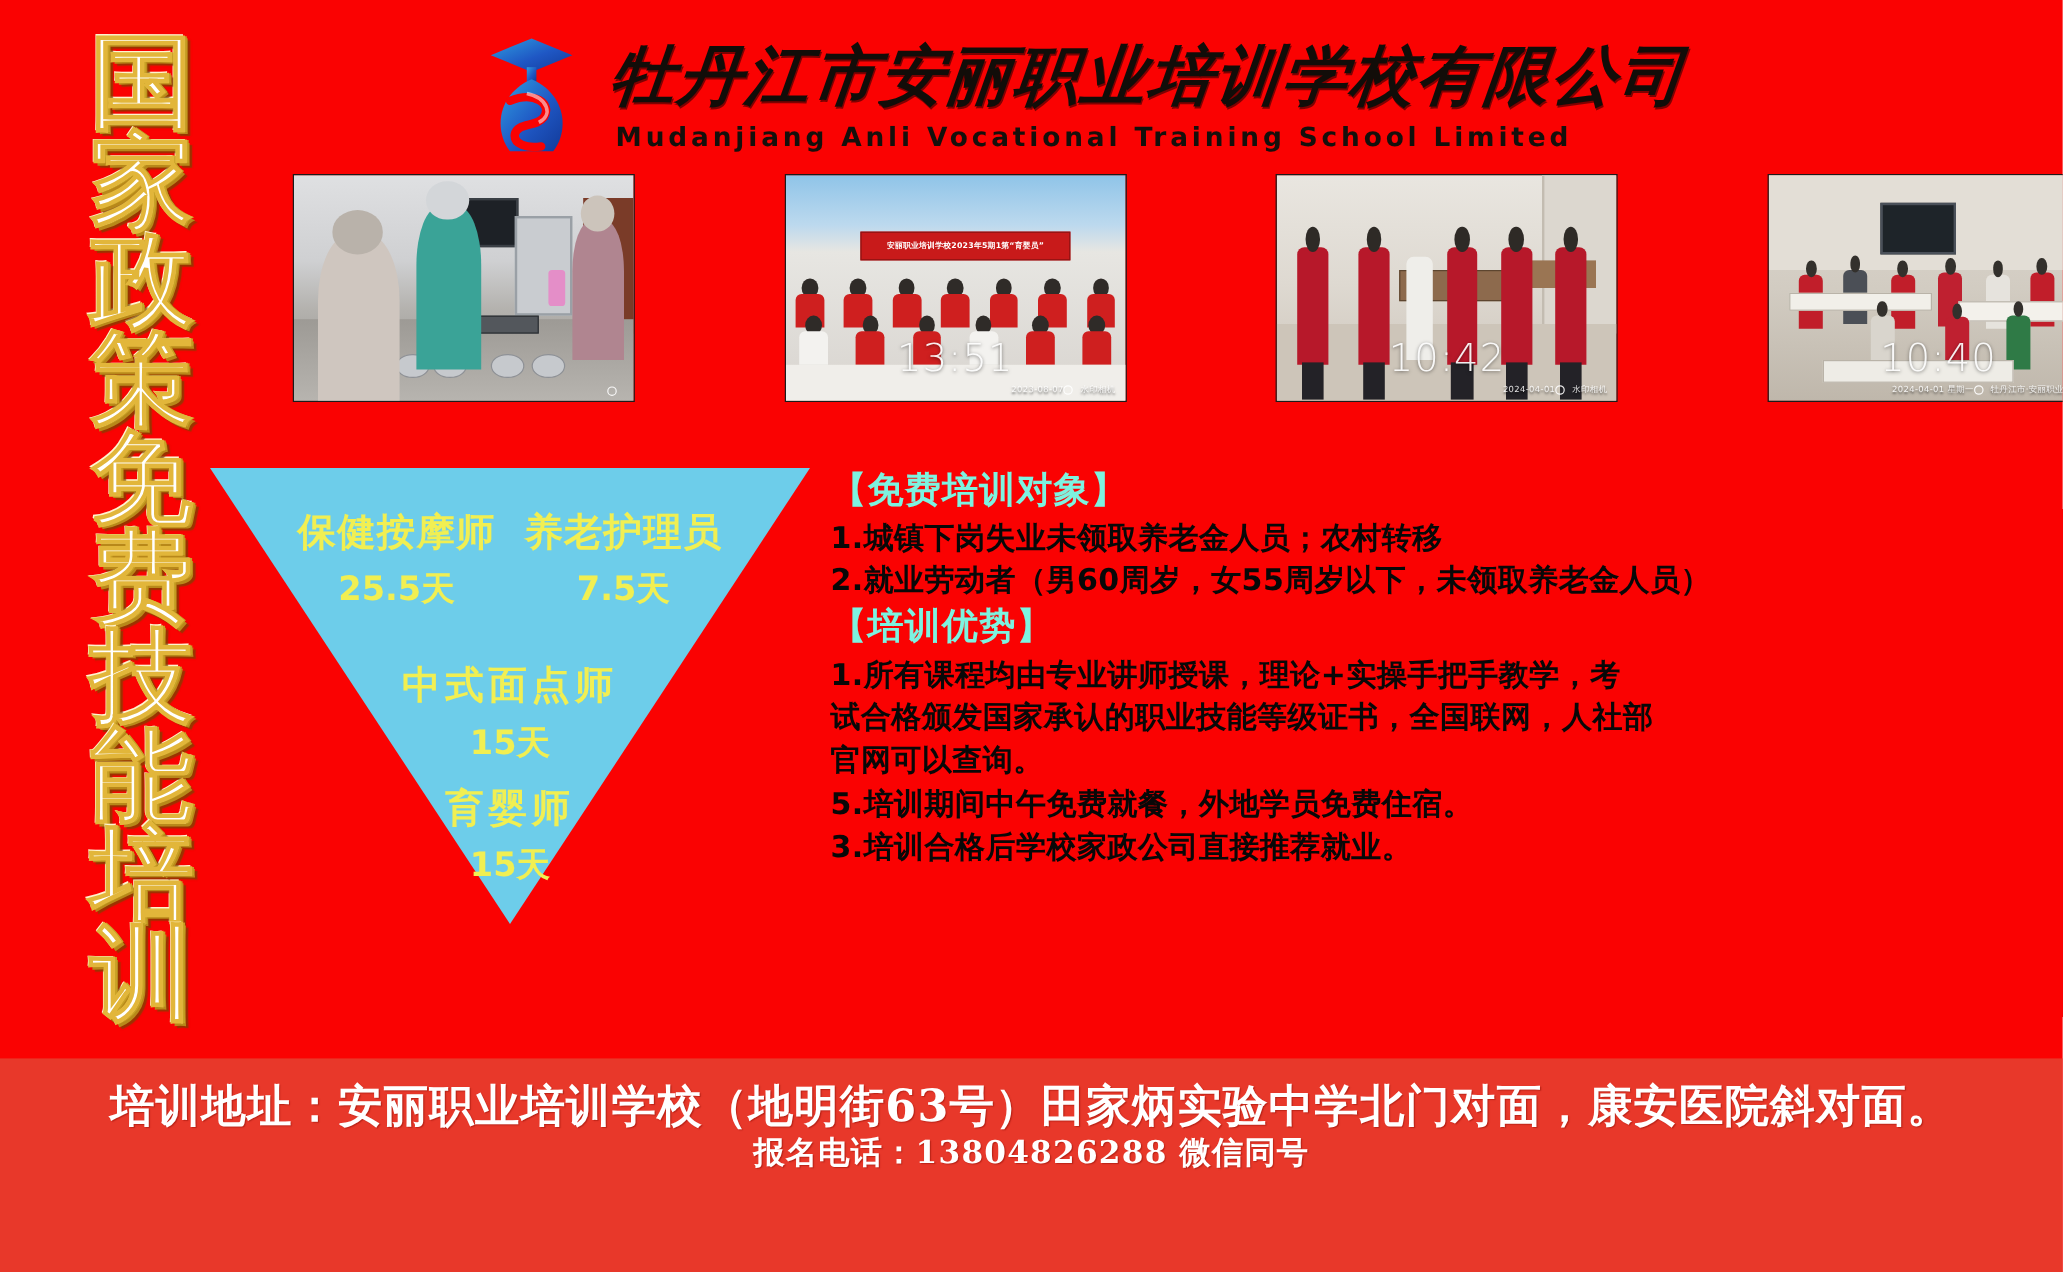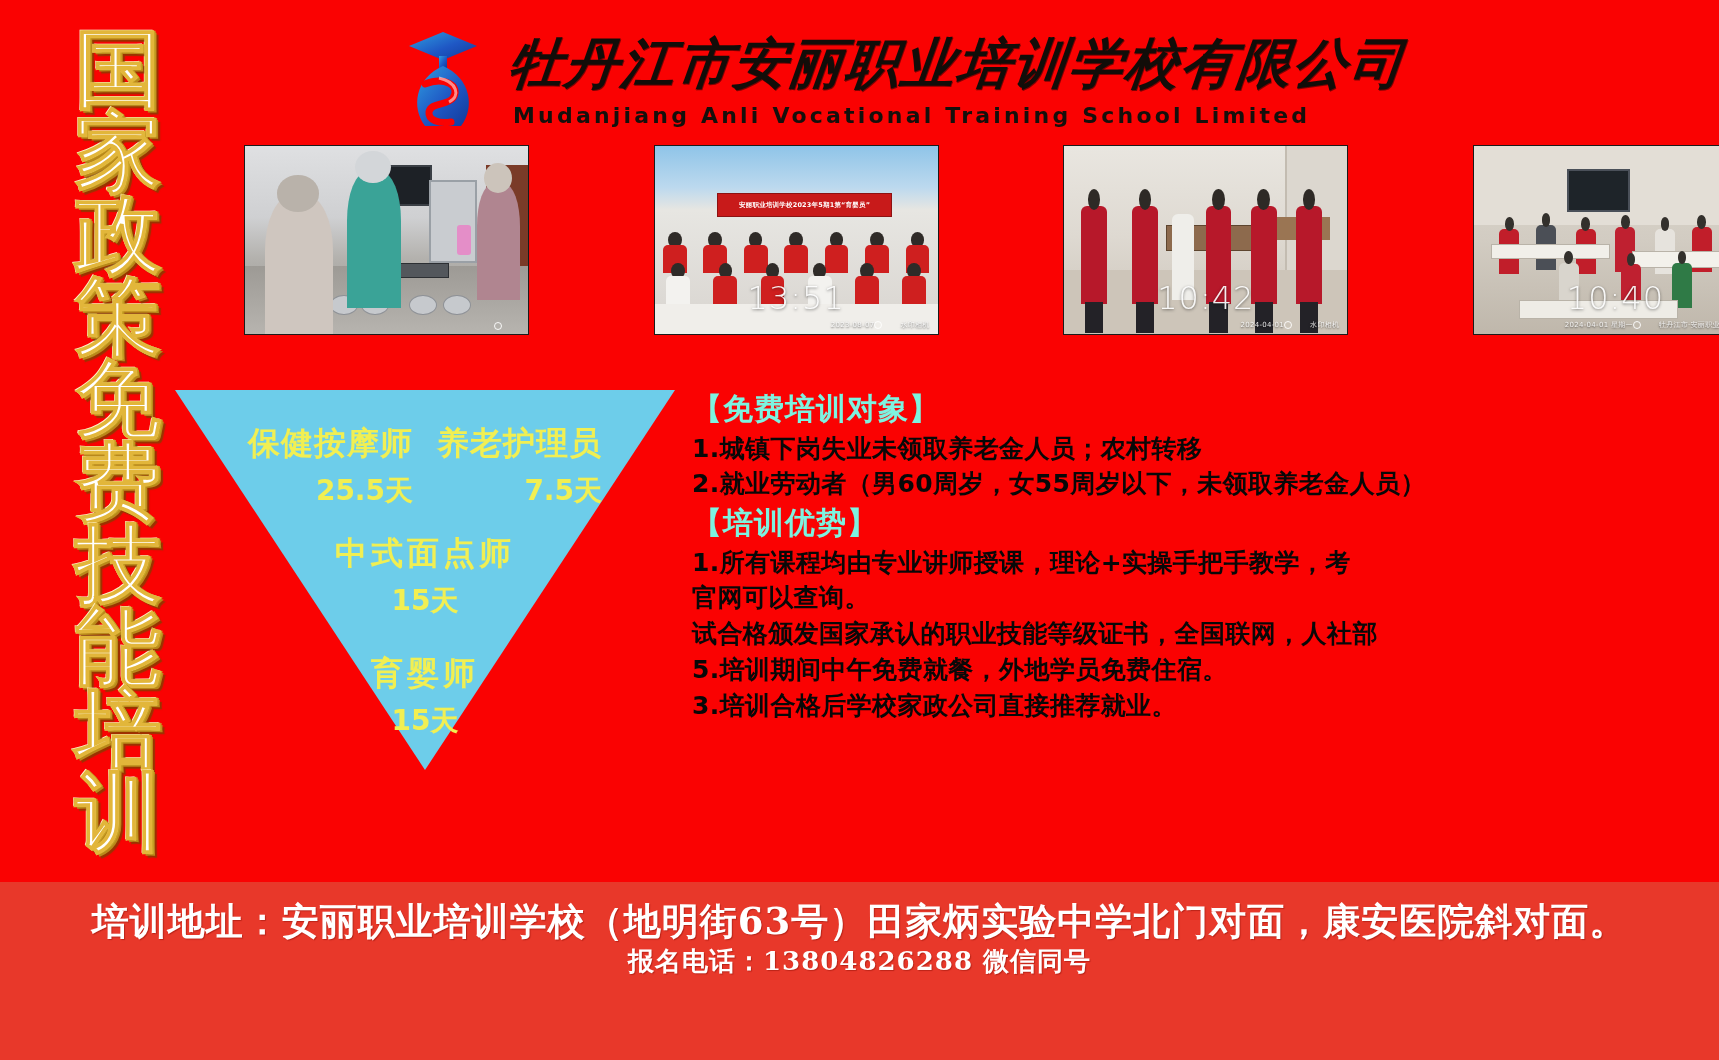--- a/index.html
+++ b/index.html
@@ -109,21 +109,21 @@
   .photo .wm {
     position: absolute;
     left: 8px; bottom: 4px; right: 8px;
     display: flex; justify-content: flex-end; align-items: center;
     font-size: 7px;
     color: rgba(255,255,255,.88);
     letter-spacing: .3px;
     white-space: nowrap;
     text-shadow: 0 1px 2px rgba(0,0,0,.6);
   }
-  .photo .wm .brand { display: flex; align-items: center; gap: 18px; }
+  .photo .wm .brand { display: flex; align-items: center; gap: 6px; }
   .photo .wm .dot {
     width: 8px; height: 8px; border-radius: 50%;
     border: 1px solid rgba(255,255,255,.9);
     display: inline-block;
   }
 
   
   .p1 { background: linear-gradient(#dfe0e2 0%, #cfd0d2 38%, #b3b1ad 60%, #8e8c88 100%); }
   .p1 .tv { position:absolute; left:46%; top:10%; width:20%; height:22%; background:#1d2126; border:2px solid #3a3f45; }
   .p1 .cab { position:absolute; right:18%; top:18%; width:17%; height:44%; background:#c9ccd0; border:2px solid #9aa0a6; }
@@ -198,36 +198,36 @@
   #course-triangle .tri {
     position: absolute; inset: 0;
     background: #6dcdea;
     clip-path: polygon(0% 0%, 100% 0%, 50% 100%);
   }
   #course-triangle .rowtop {
     position: absolute;
     left: 0; top: 32px; width: 100%;
     display: flex; justify-content: center; gap: 24px;
   }
-  #course-triangle .col { text-align: right; }
+  #course-triangle .col { text-align: center; }
   .crs-name {
     font-family: "DejaVu Sans", "Liberation Sans", sans-serif;
     font-size: 32px; font-weight: bold;
     color: #f1ef52;
     white-space: nowrap;
     letter-spacing: 1px;
   }
   .crs-dur {
     font-family: "DejaVu Sans", "Liberation Sans", sans-serif;
     font-size: 28px; font-weight: bold;
     color: #f1ef52;
     margin-top: 6px;
   }
   #course-triangle .mid {
-    position: absolute; left: 0; top: 142px; width: 100%; text-align: center;
+    position: absolute; left: 0; top: 160px; width: 100%; text-align: center;
   }
   #course-triangle .low {
     position: absolute; left: 0; top: 262px; width: 100%; text-align: center;
   }
   #course-triangle .mid .crs-name,
   #course-triangle .low .crs-name { font-size: 32px; letter-spacing: 4px; }
 
   
   #info {
     position: absolute;
@@ -492,22 +492,22 @@
     </div>
   </div>
 
   <div id="info">
     <div class="sec-head">【免费培训对象】</div>
     <div class="sec-line">1.城镇下岗失业未领取养老金人员；农村转移</div>
     <div class="sec-line">2.就业劳动者（男60周岁，女55周岁以下，未领取养老金人员）</div>
 
     <div class="sec-head">【培训优势】</div>
     <div class="sec-line">1.所有课程均由专业讲师授课，理论+实操手把手教学，考</div>
+    <div class="sec-line">试合格颁发国家承认的职业技能等级证书，全国联网，人社部</div>
     <div class="sec-line">官网可以查询。</div>
-    <div class="sec-line">试合格颁发国家承认的职业技能等级证书，全国联网，人社部</div>
     <div class="sec-line">5.培训期间中午免费就餐，外地学员免费住宿。</div>
     <div class="sec-line">3.培训合格后学校家政公司直接推荐就业。</div>
   </div>
 
   <div id="footer">
     <div class="foot-line foot-1">培训地址：安丽职业培训学校（地明街63号）田家炳实验中学北门对面，康安医院斜对面。</div>
     <div class="foot-line foot-3">报名电话：13804826288 微信同号</div>
   </div>
 
 </div>

